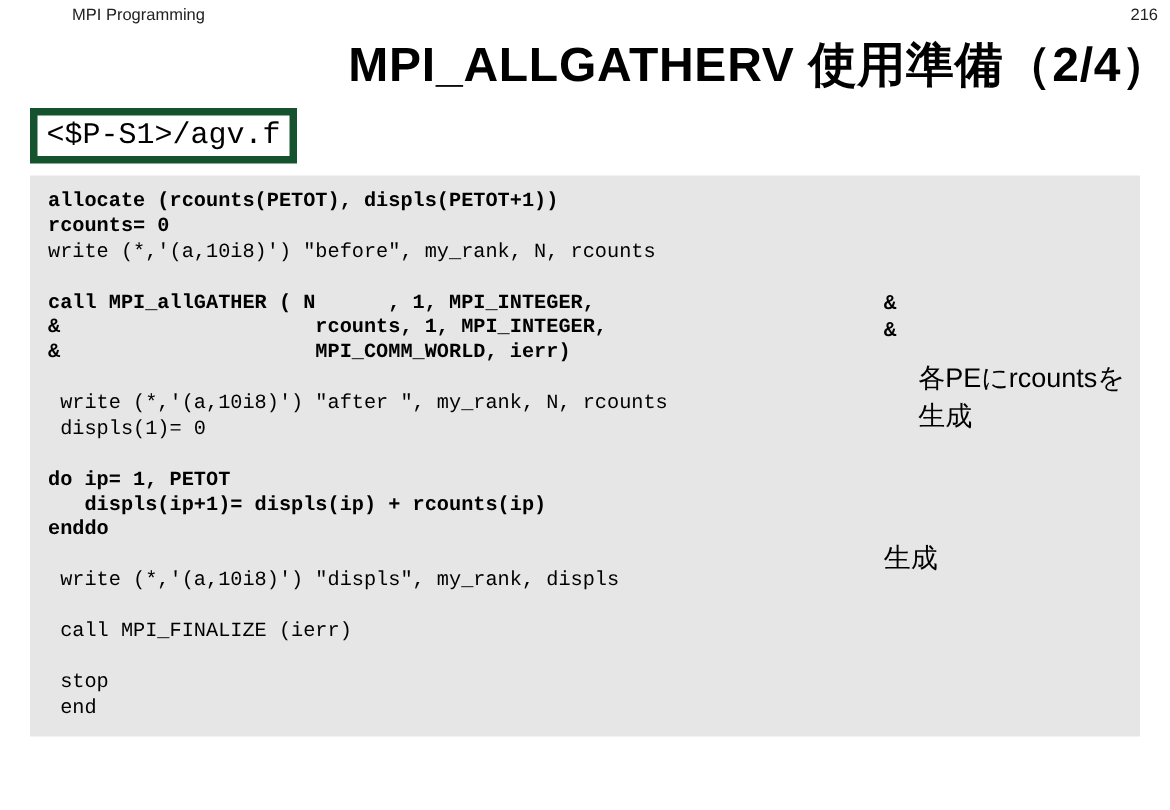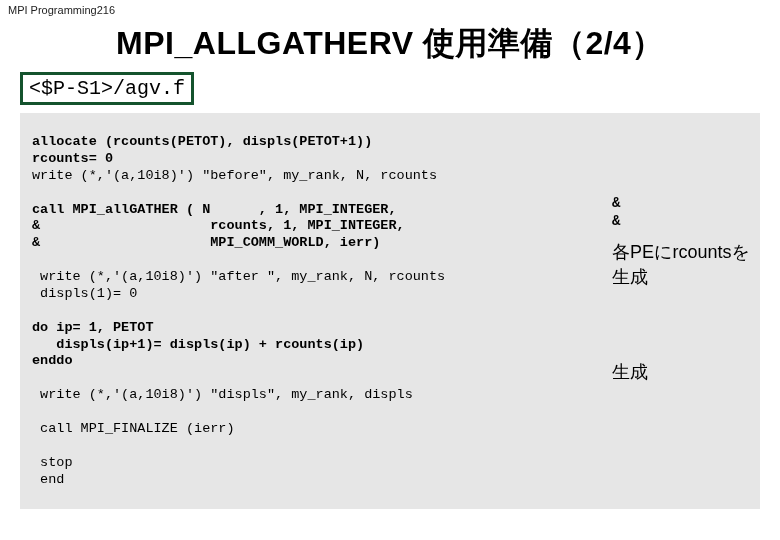--- a/index.html
+++ b/index.html
@@ -7,44 +7,46 @@
     padding: 0;
     width: 780px;
     height: 540px;
     background: #fff;
     font-family: Arial, "Hiragino Kaku Gothic Pro", "Meiryo", sans-serif;
     overflow: hidden;
     position: relative;
   }
   .header {
     display: flex;
+    justify-content: space-between;
     font-size: 11px;
     padding: 4px 8px 2px 8px;
     color: #222;
+    margin-left: 40px;
   }
   .title {
     font-size: 32px;
     font-weight: bold;
-    text-align: center;
+    text-align: right;
     margin: 4px 0 6px 0;
     letter-spacing: 0.5px;
   }
   .path-box {
-    border: 3px solid #14532d;
+    border: 5px solid #14532d;
     display: inline-block;
     padding: 2px 6px;
     margin-left: 20px;
     font-family: "Courier New", monospace;
     font-size: 20px;
     background: #fff;
   }
   .code-block {
     background: #e6e6e6;
     margin: 8px 20px 0 20px;
-    padding: 21px 12px;
+    padding: 10px 12px;
     font-family: "Courier New", monospace;
     font-size: 13.5px;
     line-height: 1.25;
     white-space: pre;
     color: #000;
     position: relative;
   }
   .code-block b { font-weight: bold; }
   .annotations {
     position: absolute;
@@ -56,20 +58,21 @@
   .ann-amp {
     font-family: "Courier New", monospace;
     font-size: 14px;
     font-weight: bold;
     line-height: 1.25;
     margin-bottom: 10px;
   }
   .ann1 {
     margin-top: 8px;
     line-height: 1.4;
+    margin-left: 23px;
   }
   .ann2 {
     margin-top: 44px;
     line-height: 1.4;
   }
 </style>
 </head>
 <body>
 
 

